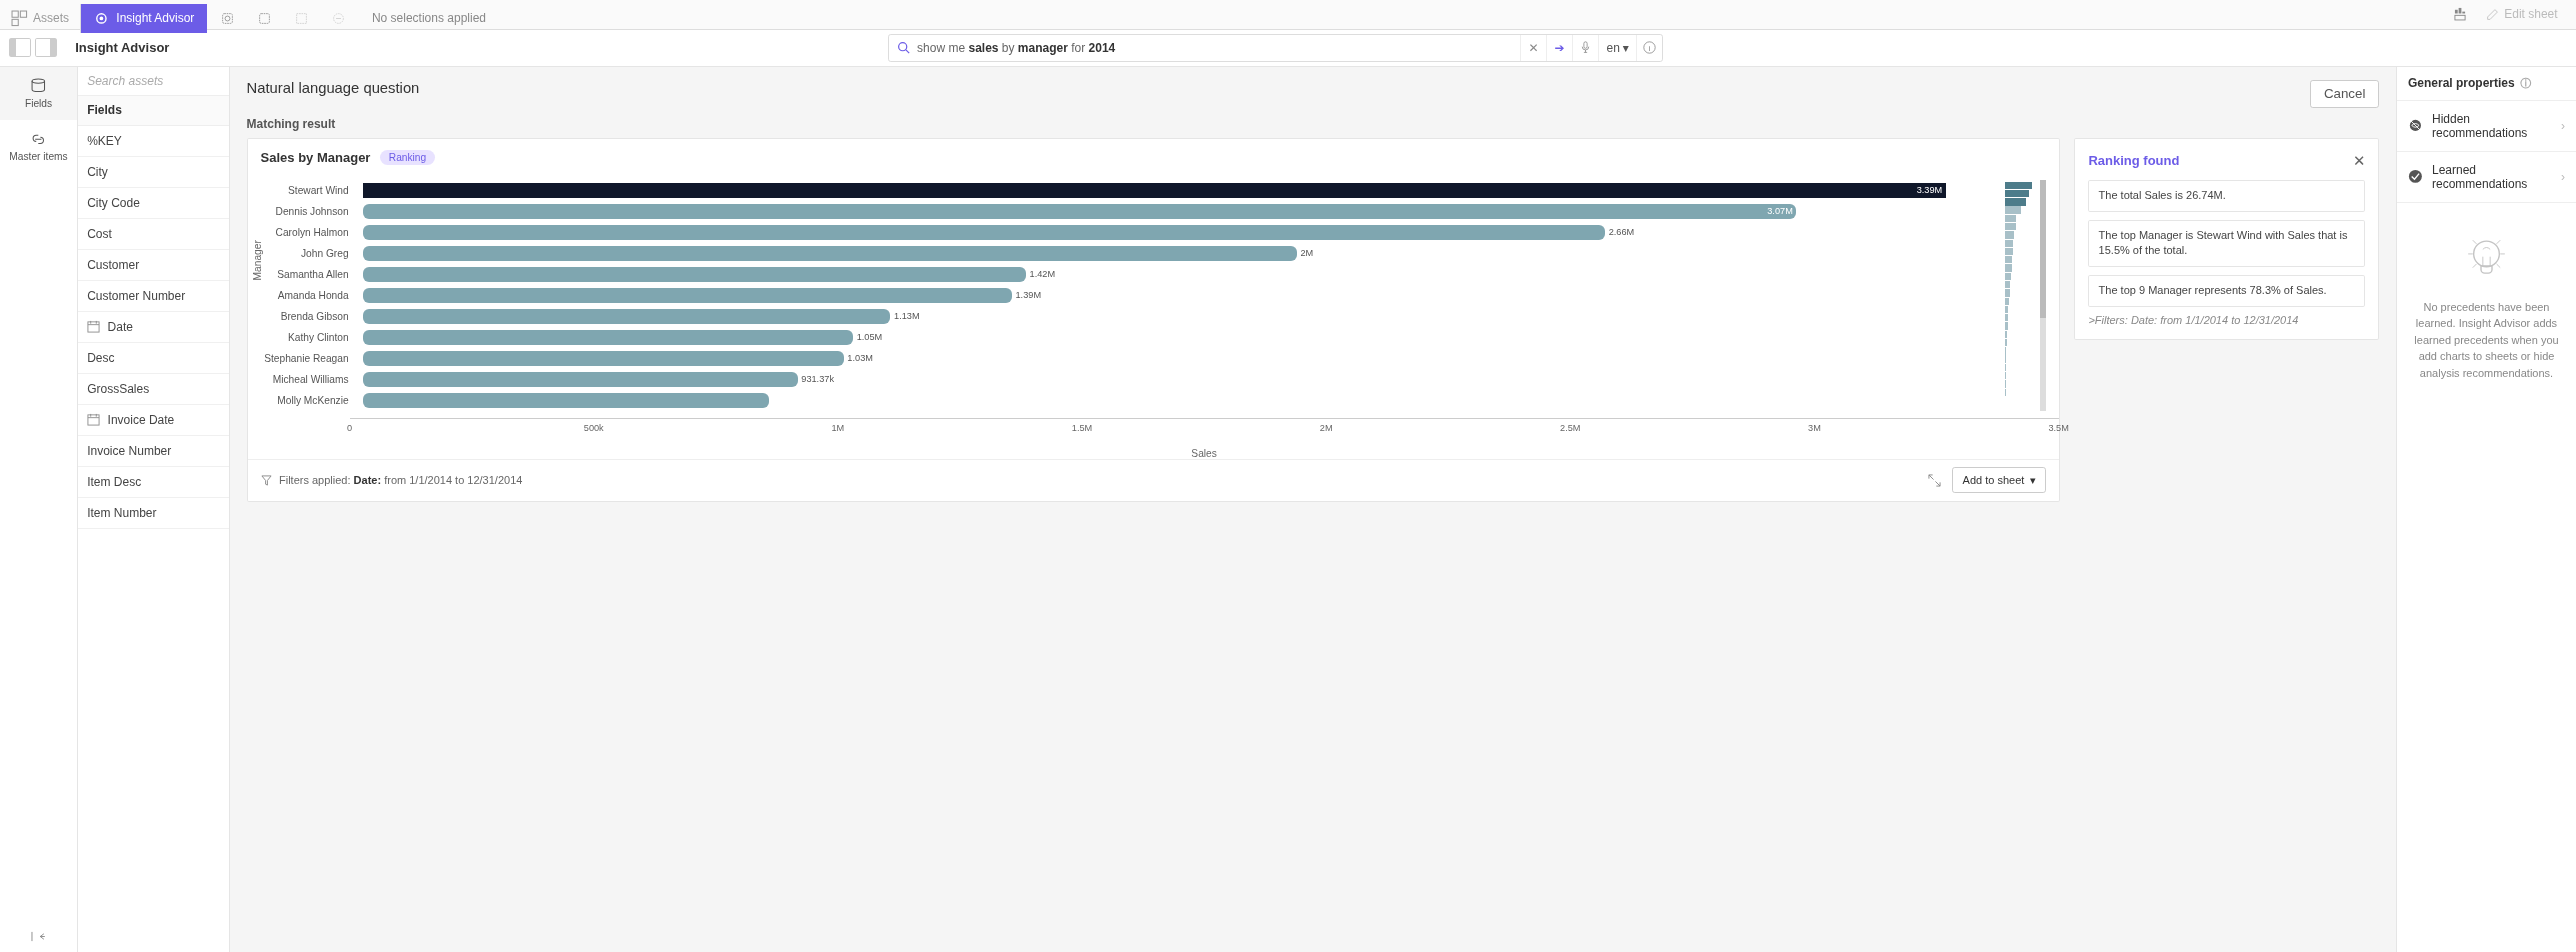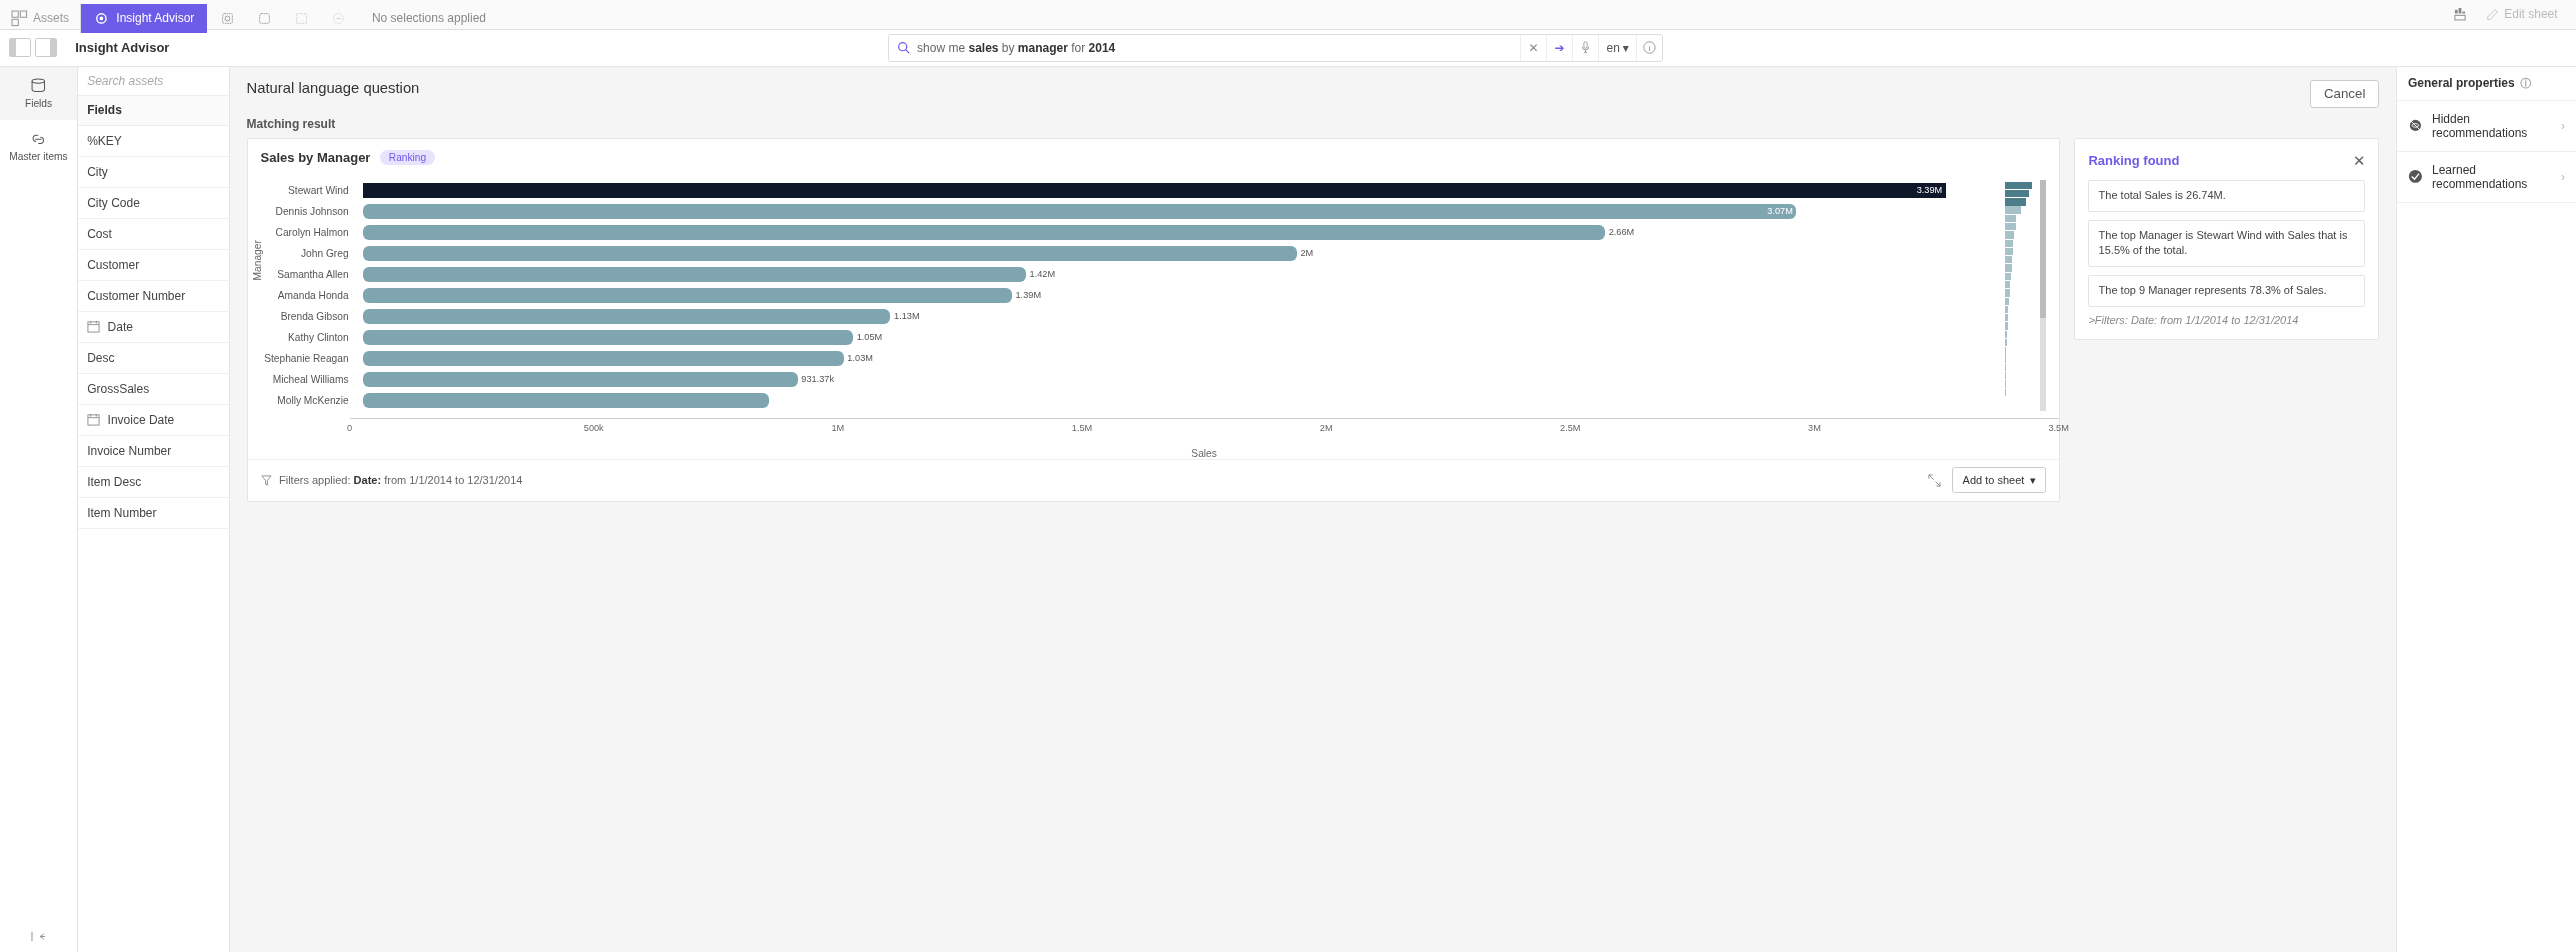--- a/index.html
+++ b/index.html
@@ -475,16 +475,25 @@
     <div class="rp-item">
       <span class="rp-item-icon">
           <svg width="14.8" height="14.8" viewBox="0 0 16 16">
             <circle cx="8" cy="8" r="7" fill="#555"></circle>
             <path d="M4 8 l3 3 l5-6" fill="none" stroke="#fff" stroke-width="1.5"></path>
           </svg>
         </span>
       <span>Learned recommendations</span>
       <span class="rp-chev">›</span>
     </div>
+    <div class="rp-empty">
+      <svg class="bulb" viewBox="0 0 60 60">
+          <circle cx="30" cy="25" r="14" fill="none" stroke="#888" stroke-width="1.5"></circle>
+          <path d="M24 38 h12 v4 a4 4 0 0 1-4 4 h-4 a4 4 0 0 1-4-4 z" fill="none" stroke="#888" stroke-width="1.5"></path>
+          <path d="M26 20 q4-4 8 0 M26 28 v10 M34 28 v10" fill="none" stroke="#888"></path>
+          <path d="M10 25 h5 M45 25 h5 M15 10 l4 4 M45 10 l-4 4 M15 40 l4-4 M45 40 l-4-4" stroke="#888"></path>
+        </svg>
+      <div>No precedents have been learned. Insight Advisor adds learned precedents when you add charts to sheets or hide analysis recommendations.</div>
+    </div>
   </div>
 
 </div>
 
 
 </body></html>

